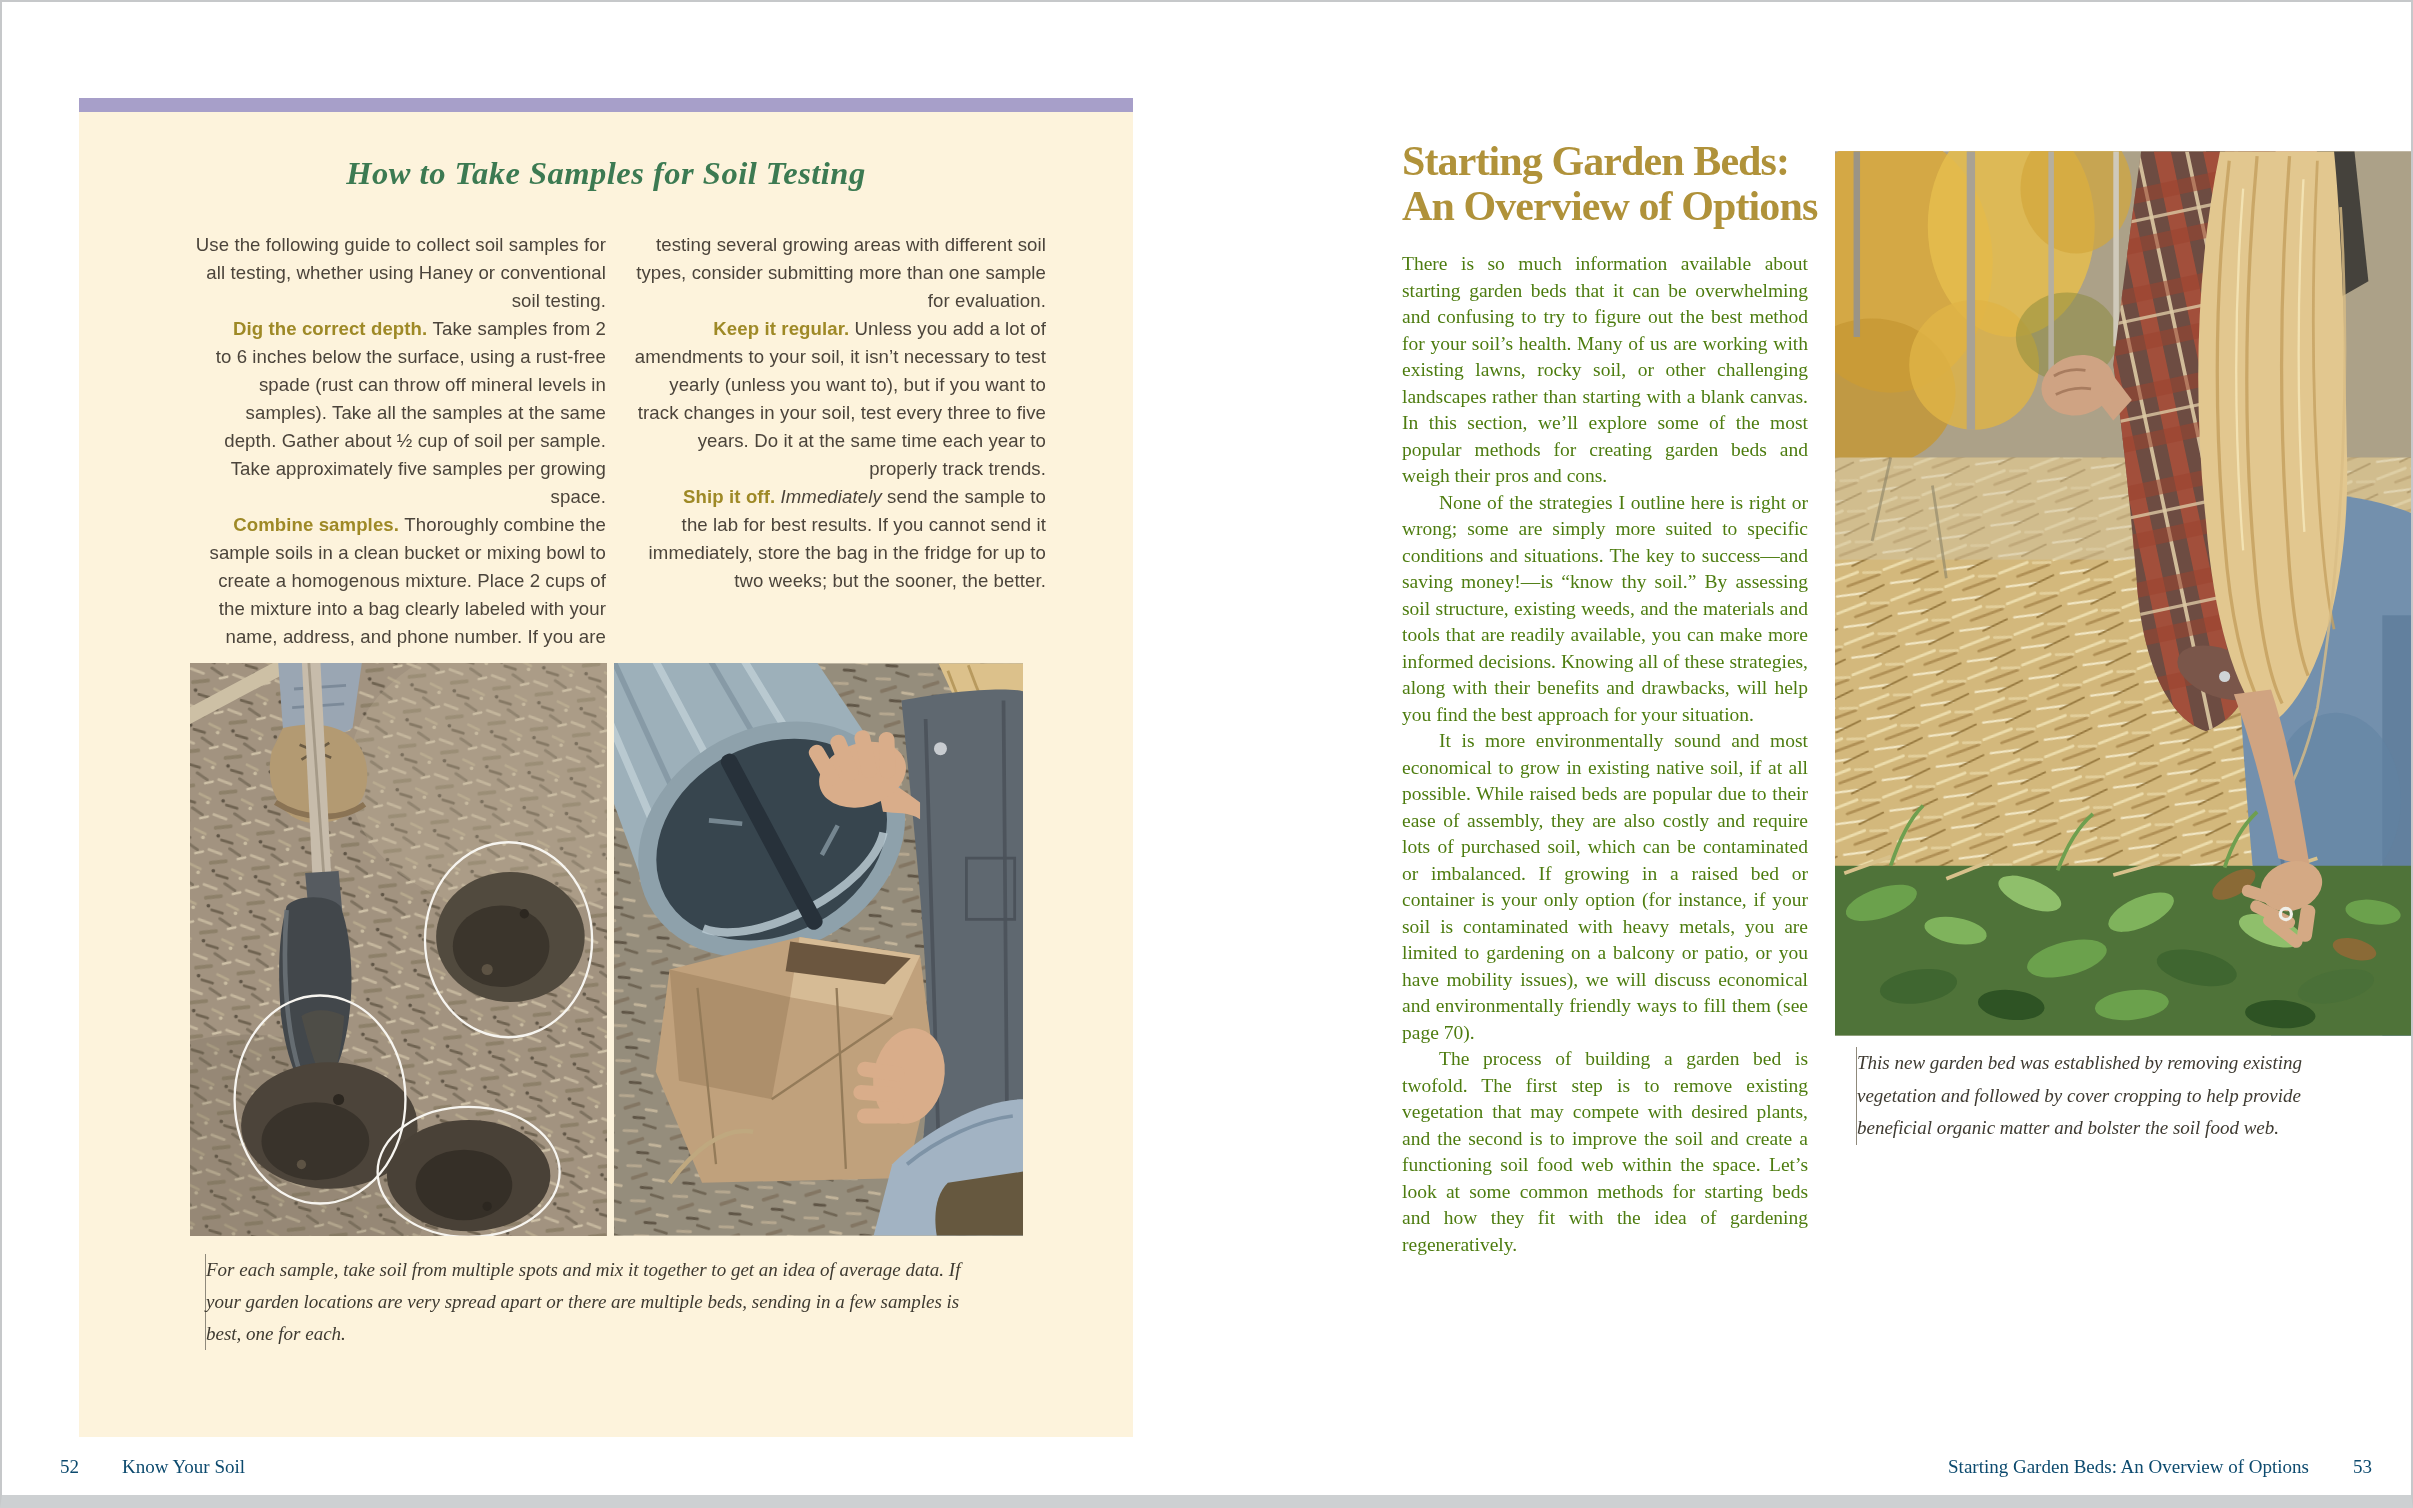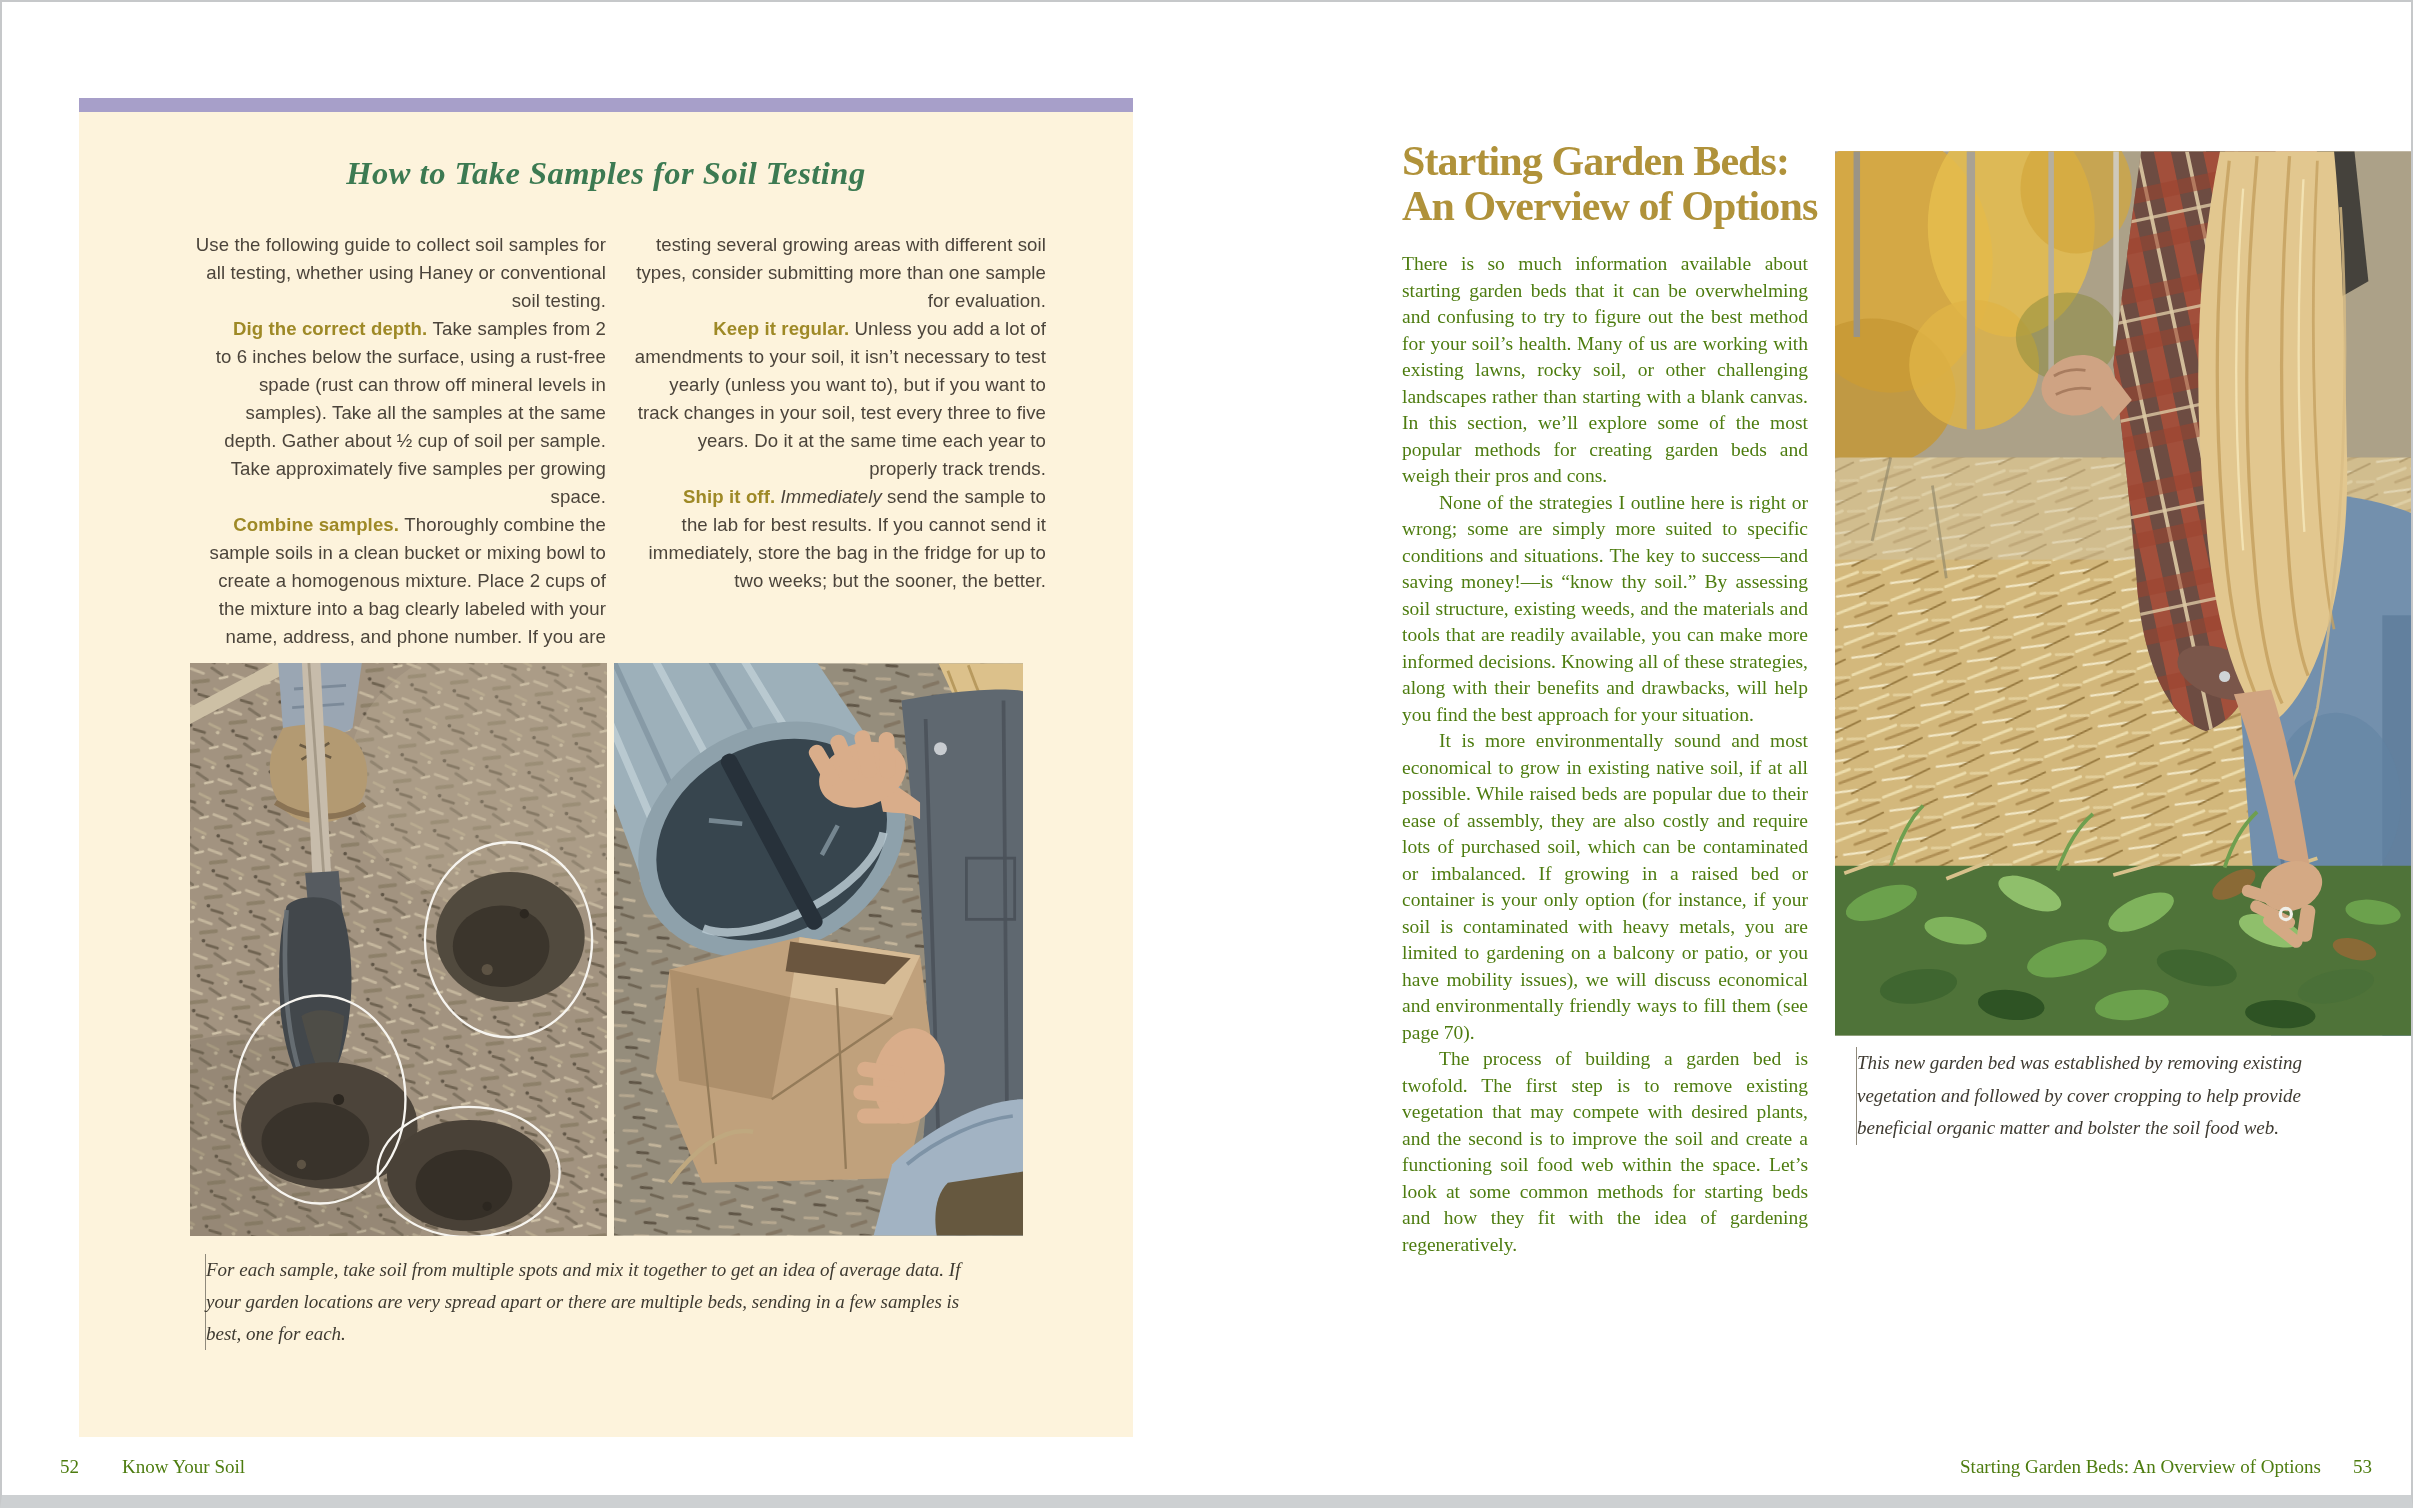--- a/index.html
+++ b/index.html
@@ -22,23 +22,23 @@
   .col .lead{font-weight:bold;color:#9e8926;}
   .col em{font-style:italic;}
   .photos{position:absolute;left:111px;top:565px;display:flex;gap:6.5px;}
   .photos svg{display:block;}
   .caption{
     font:italic 19px/32px "Liberation Serif",serif;color:#3e3a31;margin:0;
     border-left:1.9px solid #8f897b;
   }
   .left-caption{position:absolute;left:126px;top:1156px;width:780px;}
   
-  .footer{position:absolute;top:1454px;font:19px "Liberation Serif",serif;color:#4d7c0f;display:flex;align-items:baseline;}
+  .footer{position:absolute;top:1454px;font:19px "Liberation Serif",serif;color:#0c4a6e;display:flex;align-items:baseline;}
   .footer-left{left:58px;gap:43px;}
-  .footer-right{right:39px;gap:32px;}
+  .footer-right{right:39px;gap:44px;}
   .footer .it{}
   
   .rp-title{
     position:absolute;left:1400px;top:137px;margin:0;
     font:700 42px/45px "Liberation Serif",serif;color:#b0923a;letter-spacing:-0.9px;
   }
   .rp-title span{display:block;}
   .rp-body{
     position:absolute;left:1400px;top:249px;width:406px;
     font:19.5px/26.5px "Liberation Serif",serif;color:#4d7c0f;text-align:justify;

